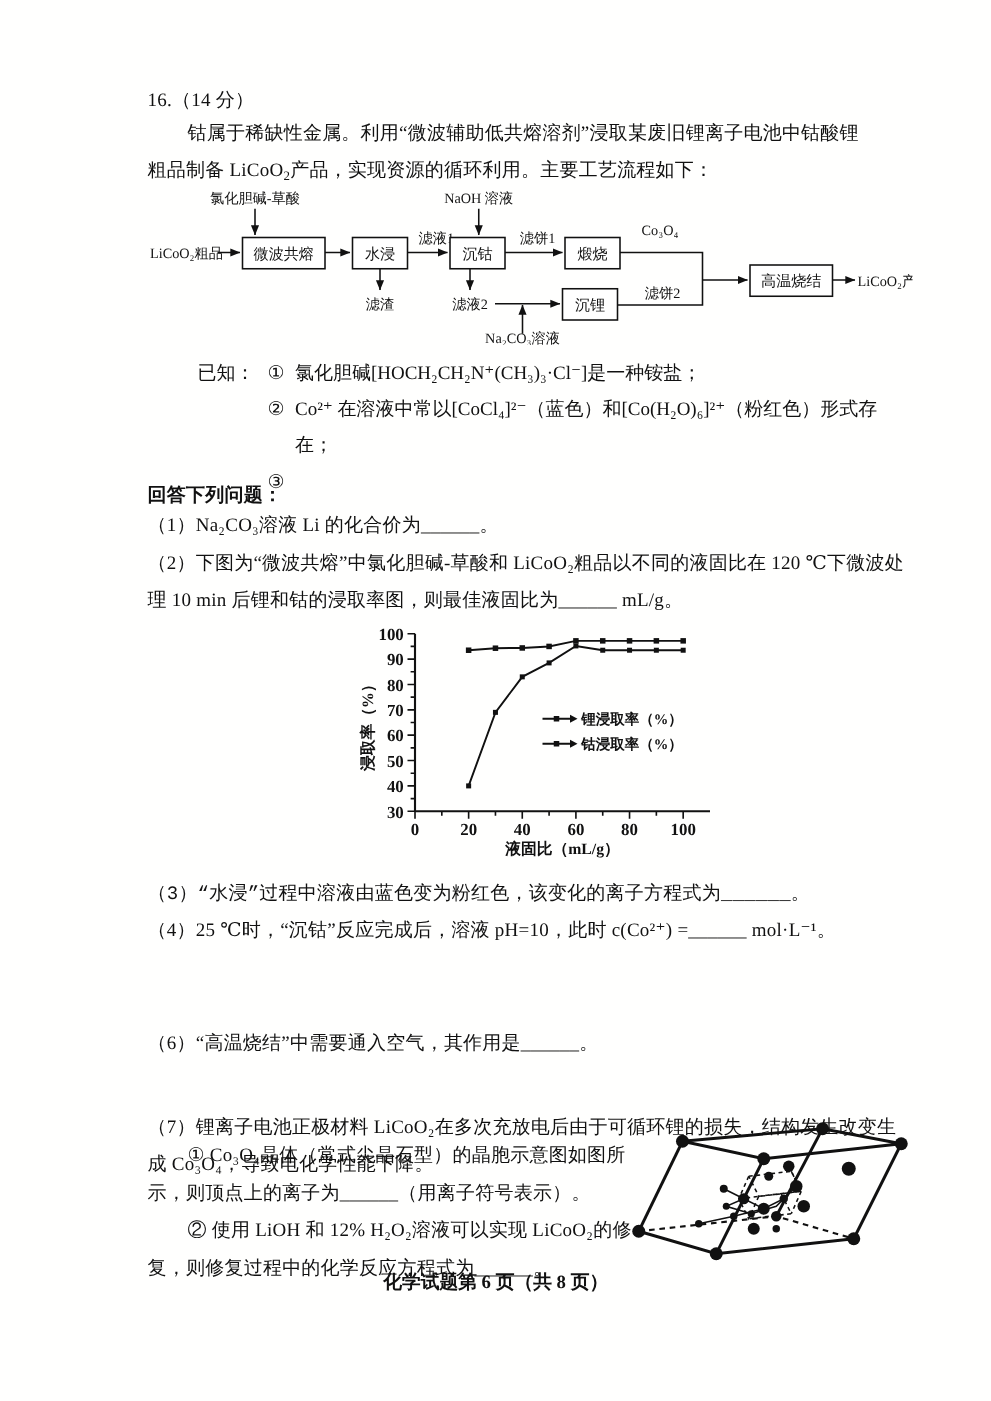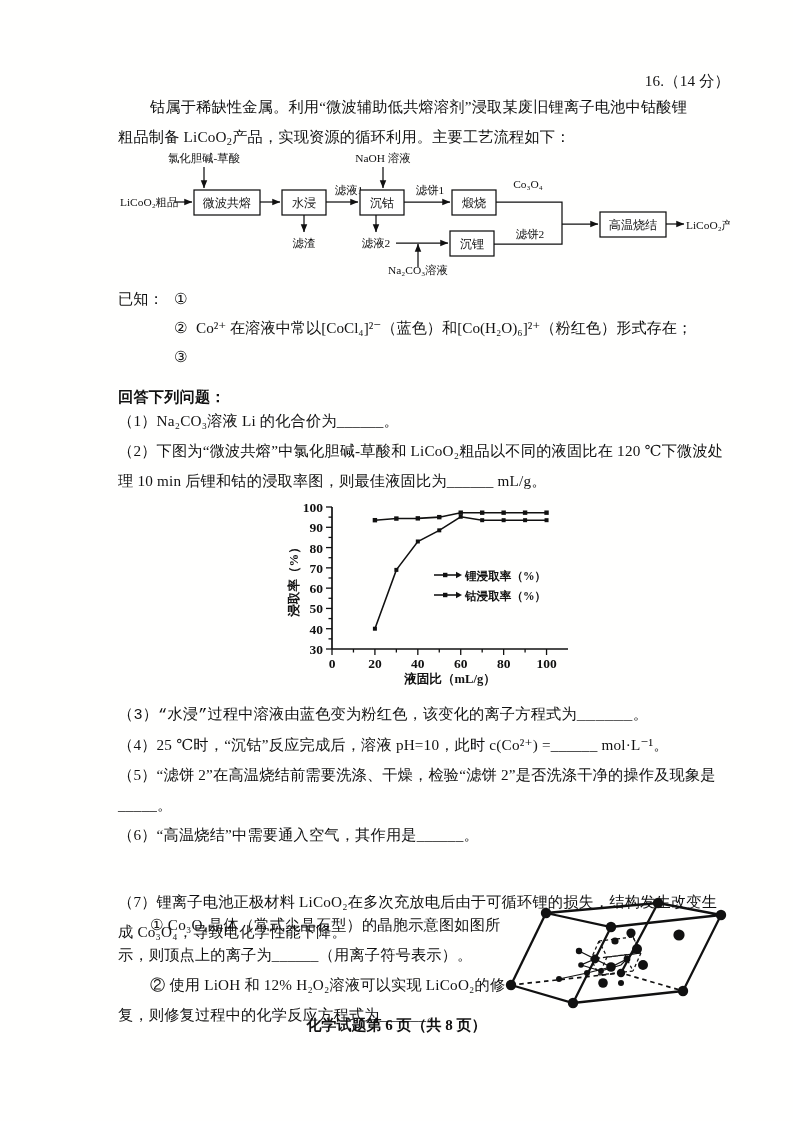--- a/index.html
+++ b/index.html
@@ -13,35 +13,35 @@
   }
   .page{position:absolute;inset:0;padding:0;}
 
   
   .ln{font-size:15.2px;line-height:30px;letter-spacing:.2px;}
   .indent{text-indent:32px;}
   .body-col{position:absolute;left:118px;width:612px;}
   sub{font-size:.68em;vertical-align:-0.26em;}
 
   
-  #q-head{top:66px;text-align:right;}
+  #q-head{top:66px;}
   #q-stem{top:92px;}
 
   
   #flow{position:absolute;left:118px;top:148px;width:612px;height:128px;}
   #flow svg{display:block;}
   .fd-txt{font-family:"Liberation Serif","DejaVu Serif",serif;font-size:11.4px;fill:#111;}
   .fd-box{font-size:12.1px;}
   .fd-line{stroke:#111;stroke-width:1.25;fill:none;}
   .fd-rect{stroke:#111;stroke-width:1.25;fill:#fff;}
 
   
   #known{top:284px;}
   .kn-row{display:flex;font-size:15.2px;line-height:29px;}
-  .kn-lab{width:56px;flex:none;}
+  .kn-lab{width:56px;flex:none;margin-left:40px;}
   .kn-num{width:22px;flex:none;}
 
   
   #answer-head{top:382px;font-weight:bold;}
   #q1{top:406px;}
   #q2{top:436px;}
 
   
   #chart-wrap{position:absolute;left:282px;top:497px;width:300px;height:192px;}
   #chart-wrap svg{display:block;}
@@ -150,20 +150,21 @@
 
       <line class="fd-line" x1="548" y1="76" x2="566" y2="76" marker-end="url(#ar)"></line>
       <text class="fd-txt" x="568" y="81">LiCoO₂产品</text>
     </svg>
   </div>
 
   <div class="body-col" id="known">
     <div class="kn-row">
       <span class="kn-lab">已知：</span>
       <span class="kn-num">①</span>
+      <span>氯化胆碱[HOCH₂CH₂N⁺(CH₃)₃·Cl⁻]是一种铵盐；</span>
     </div>
     <div class="kn-row">
       <span class="kn-lab"></span>
       <span class="kn-num">②</span>
       <span>Co²⁺ 在溶液中常以[CoCl₄]²⁻（蓝色）和[Co(H₂O)₆]²⁺（粉红色）形式存在；</span>
     </div>
     <div class="kn-row">
       <span class="kn-lab"></span>
       <span class="kn-num">③</span>
     </div>
@@ -264,23 +265,20 @@
       <text class="ch-txt ch-axlab" x="16" y="82" text-anchor="middle" transform="rotate(-90 16 82)">浸取率（%）</text>
     </svg>
   </div>
 
   <div class="body-col ln" id="q3">
     <span>（3）</span><span>“水浸”过程中溶液由蓝色变为粉红色，该变化的离子方程式为______。</span>
   </div>
   <div class="body-col ln" id="q4">
     <span>（4）</span><span>25 ℃时，“沉钴”反应完成后，溶液 pH=10，此时 c(Co²⁺) =______ mol·L⁻¹。</span>
   </div>
-  <div class="body-col ln" id="q5">
-    <span>（5）</span><span>“滤饼 2”在高温烧结前需要洗涤、干燥，检验“滤饼 2”是否洗涤干净的操作及现象是_____。</span>
-  </div>
   <div class="body-col ln" id="q6">
     <span>（6）</span><span>“高温烧结”中需要通入空气，其作用是______。</span>
   </div>
   <div class="body-col ln" id="q7">
     <span>（7）</span><span>锂离子电池正极材料 LiCoO₂在多次充放电后由于可循环锂的损失，结构发生改变生成 Co₃O₄，导致电化学性能下降。</span>
   </div>
   <div class="body-col ln indent" id="q7a">
     <span>①</span>
     <span>Co₃O₄晶体（常式尖晶石型）的晶胞示意图如图所示，则顶点上的离子为______（用离子符号表示）。</span>
   </div>

